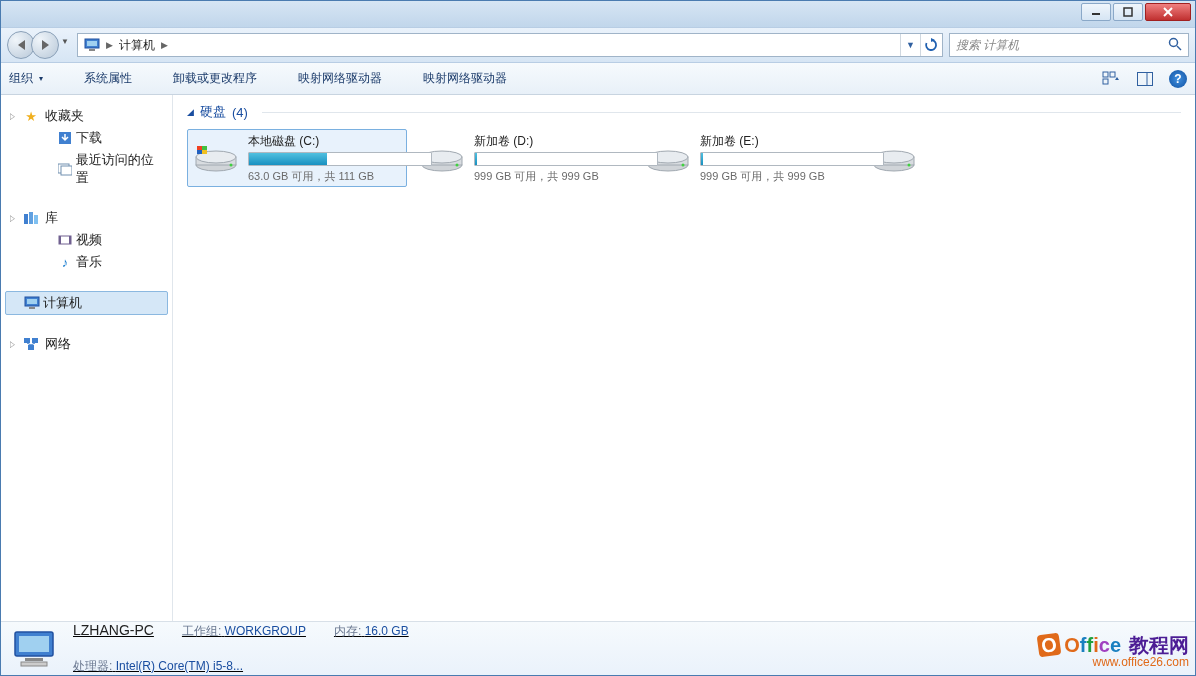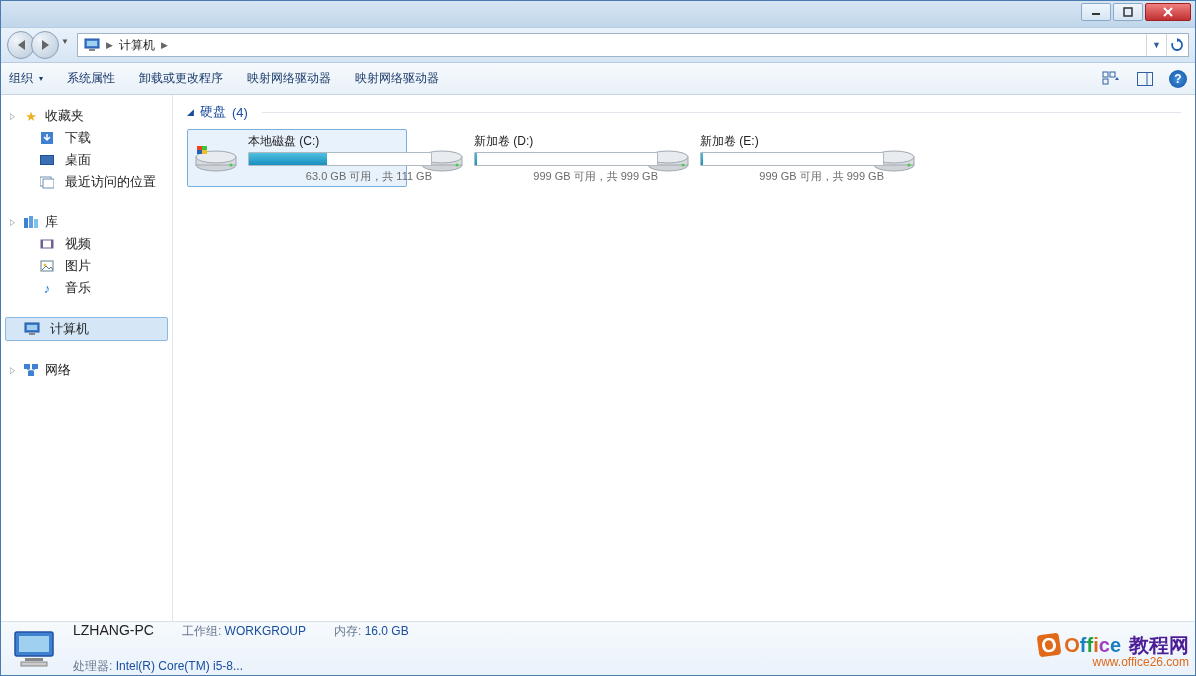--- a/index.html
+++ b/index.html
@@ -24,36 +24,36 @@
     .nav-dd { width: 12px; height: 20px; display: flex; align-items: center; justify-content: center; }
     .addr-box { flex: 1; height: 24px; background: #fff; border: 1px solid #a0b4c8; display: flex; align-items: center; padding: 0 2px; font-size: 12px; }
     .addr-box .crumb { padding: 0 4px; display: flex; align-items: center; gap: 4px; color: #222; }
     .addr-sep { color: #666; font-size: 9px; padding: 0 2px; }
     .addr-btns { margin-left: auto; display: flex; }
     .addr-btn { width: 20px; height: 22px; border-left: 1px solid #d0d8e0; display: flex; align-items: center; justify-content: center; color: #3060a0; }
     .search-box { width: 240px; height: 24px; background: #fff; border: 1px solid #a0b4c8; display: flex; align-items: center; padding: 0 6px; font-size: 12px; color: #888; font-style: italic; }
     .search-box .mag { margin-left: auto; color: #555; }
     
     
-    .toolbar { height: 32px; background: linear-gradient(#f6fafd,#e8f0f8); border-bottom: 1px solid #c8d4e0; display: flex; align-items: center; padding: 0 8px; gap: 24px; font-size: 12px; }
+    .toolbar { height: 32px; background: linear-gradient(#f6fafd,#e8f0f8); border-bottom: 1px solid #c8d4e0; display: flex; align-items: center; padding: 0 8px; gap: 41px; font-size: 12px; }
     .toolbar .tb-item { color: #1a3a6a; display: flex; align-items: center; gap: 4px; cursor: default; }
     .toolbar .tb-drop::after { content: "▾"; font-size: 8px; margin-left: 2px; color: #1a3a6a; }
     .tb-right { margin-left: auto; display: flex; gap: 14px; align-items: center; }
     .tb-icon { width: 20px; height: 20px; display: flex; align-items: center; justify-content: center; }
     .help-icon { width: 18px; height: 18px; border-radius: 50%; background: radial-gradient(#4090e0,#1050a0); color: #fff; display: flex; align-items: center; justify-content: center; font-size: 12px; font-weight: bold; }
     
     
     .main-split { flex: 1; display: flex; min-height: 0; }
     
     
     .sidebar { width: 172px; background: #fff; border-right: 1px solid #e0e6ec; padding: 10px 0; font-size: 13px; overflow-y: auto; }
     .sb-group { margin-bottom: 18px; }
     .sb-head { display: flex; align-items: center; gap: 6px; padding: 2px 6px 2px 22px; color: #222; position: relative; }
     .sb-head::before { content: "▷"; position: absolute; left: 8px; font-size: 9px; color: #888; transform: scaleX(0.7); }
-    .sb-item { display: flex; align-items: center; gap: 10px; padding: 2px 6px 2px 38px; color: #222; cursor: default; }
+    .sb-item { display: flex; align-items: center; gap: 3px; padding: 2px 6px 2px 56px; color: #222; cursor: default; }
     .sb-item.selected { background: #d5e7f7; border: 1px solid #8bb8e0; border-radius: 2px; margin: 0 4px; padding-left: 34px; }
     .sb-icon { width: 16px; height: 16px; display: inline-flex; align-items: center; justify-content: center; }
     
     .ico-star { color: #f0b020; }
     .ico-dl { color: #3070c0; }
     .ico-desktop { width: 14px; height: 10px; background: #3a70b0; border: 1px solid #2050a0; display: inline-block; }
     .ico-recent { color: #7090b0; }
     .ico-lib { color: #2070c0; }
     .ico-music { color: #2080d0; }
     .ico-network { color: #3080d0; }
@@ -65,26 +65,26 @@
     .cat-line { flex: 1; height: 1px; background: #e0e6ec; margin-left: 8px; }
     .drives { display: flex; flex-wrap: wrap; gap: 6px; align-content: flex-start; }
     .drive { width: 220px; height: 58px; display: flex; align-items: center; gap: 10px; padding: 4px 6px; border: 1px solid transparent; border-radius: 2px; cursor: default; }
     .drive.selected { background: #e8f2fc; border-color: #7ab0e0; }
     .drive-icon { width: 44px; height: 44px; display: flex; align-items: center; justify-content: center; }
     .drive-icon svg { width: 44px; height: 30px; }
     .drive-info { flex: 1; font-size: 12px; }
     .drive-name { color: #222; margin-bottom: 2px; }
     .drive-bar { width: 184px; height: 14px; border: 1px solid #b0b8c0; border-radius: 1px; background: #fff; margin-bottom: 3px; position: relative; overflow: hidden; }
     .drive-fill { height: 100%; background: linear-gradient(to bottom, #50c0e0, #1890c0); }
-    .drive-free { color: #6a6a6a; font-size: 11px; text-align: right; }
+    .drive-free { color: #6a6a6a; font-size: 11px; }
     
     
     .details-pane { height: 54px; border-top: 1px solid #d8e0e8; background: linear-gradient(#f6fafd,#eaf2fb); display: flex; align-items: center; padding: 4px 10px; font-size: 12px; gap: 14px; }
     .dp-icon { width: 48px; height: 42px; display: flex; align-items: center; justify-content: center; }
-    .dp-info { display: flex; flex-direction: column; gap: 18px; }
+    .dp-info { display: flex; flex-direction: column; gap: 18px; text-decoration: underline; }
     .dp-row1 { display: flex; gap: 28px; align-items: baseline; }
     .dp-name { color: #222; font-size: 14px; }
     .dp-label { color: #6a7890; }
     .dp-val { color: #1a4ea0; }
     .watermark { position: absolute; right: 6px; bottom: 6px; text-align: right; line-height: 1.1; }
     .wm-logo { display: inline-flex; align-items: center; gap: 4px; font-weight: bold; font-size: 20px; }
     .wm-o { width: 22px; height: 22px; background: #e06a1a; border-radius: 4px; display: inline-flex; align-items: center; justify-content: center; color: #fff; transform: rotate(-8deg); }
     .wm-text .c1 { color: #e06a1a; } .wm-text .c2 { color: #1a80c0; } .wm-text .c3 { color: #20a040; } .wm-text .c4 { color: #a040c0; }
     .wm-url { color: #e06a1a; font-size: 12px; }
   </style>
@@ -135,20 +135,29 @@
       <span class="addr-sep">▶</span>
       <div class="addr-btns">
         <div class="addr-btn" style="font-size:9px;">▼</div>
         <div class="addr-btn">
           <svg width="14" height="14">
               <path d="M7 2 A5 5 0 1 1 2.5 5" fill="none" stroke="#2060b0" stroke-width="1.8"></path>
               <path d="M7 0 L7 4 L11 2 Z" fill="#2060b0"></path>
             </svg>
         </div>
       </div>
+    </div>
+    <div class="search-box">
+      <span>搜索 计算机</span>
+      <span class="mag">
+        <svg width="14" height="14">
+            <circle cx="5.5" cy="5.5" r="4" fill="none" stroke="#3060a0" stroke-width="1.5"></circle>
+            <line x1="9" y1="9" x2="13" y2="13" stroke="#3060a0" stroke-width="1.5"></line>
+          </svg>
+      </span>
     </div>
   </div>
 
   <div class="toolbar">
     <span class="tb-item tb-drop">组织</span>
     <span class="tb-item">系统属性</span>
     <span class="tb-item">卸载或更改程序</span>
     <span class="tb-item">映射网络驱动器</span>
     <span class="tb-item">映射网络驱动器</span>
     <div class="tb-right">
@@ -181,26 +190,20 @@
         <div class="sb-item">
           <span class="sb-icon ico-dl">
             <svg width="14" height="14">
                 <rect x="1" y="1" width="12" height="12" fill="#4080d0"></rect>
                 <path d="M7 3 L7 8 M4 6 L7 9 L10 6" stroke="#fff" stroke-width="1.5" fill="none"></path>
               </svg>
           </span>
           <span>下载</span>
         </div>
         <div class="sb-item">
-          <span class="sb-icon">
-              <span class="ico-desktop"></span>
-            </span>
-          <span>桌面</span>
-        </div>
-        <div class="sb-item">
           <span class="sb-icon ico-recent">
             <svg width="14" height="14">
                 <rect x="0" y="2" width="11" height="9" fill="none" stroke="#7090b0"></rect>
                 <rect x="3" y="4" width="11" height="9" fill="#fff" stroke="#7090b0"></rect>
               </svg>
           </span>
           <span>最近访问的位置</span>
         </div>
       </div>
 
@@ -217,30 +220,20 @@
         </div>
         <div class="sb-item">
           <span class="sb-icon">
             <svg width="14" height="14">
                 <rect x="1" y="3" width="12" height="8" fill="none" stroke="#706090"></rect>
                 <rect x="1" y="3" width="2" height="8" fill="#706090"></rect>
                 <rect x="11" y="3" width="2" height="8" fill="#706090"></rect>
               </svg>
           </span>
           <span>视频</span>
-        </div>
-        <div class="sb-item">
-          <span class="sb-icon">
-            <svg width="14" height="14">
-                <rect x="1" y="2" width="12" height="10" fill="none" stroke="#608090"></rect>
-                <circle cx="5" cy="6" r="1.5" fill="#f0c040"></circle>
-                <path d="M2 11 L6 7 L9 10 L11 8 L13 11" fill="none" stroke="#608090"></path>
-              </svg>
-          </span>
-          <span>图片</span>
         </div>
         <div class="sb-item">
           <span class="sb-icon ico-music">♪</span>
           <span>音乐</span>
         </div>
       </div>
 
       <div class="sb-group">
         <div class="sb-item selected" style="padding-left:18px;">
           <span class="sb-icon">

